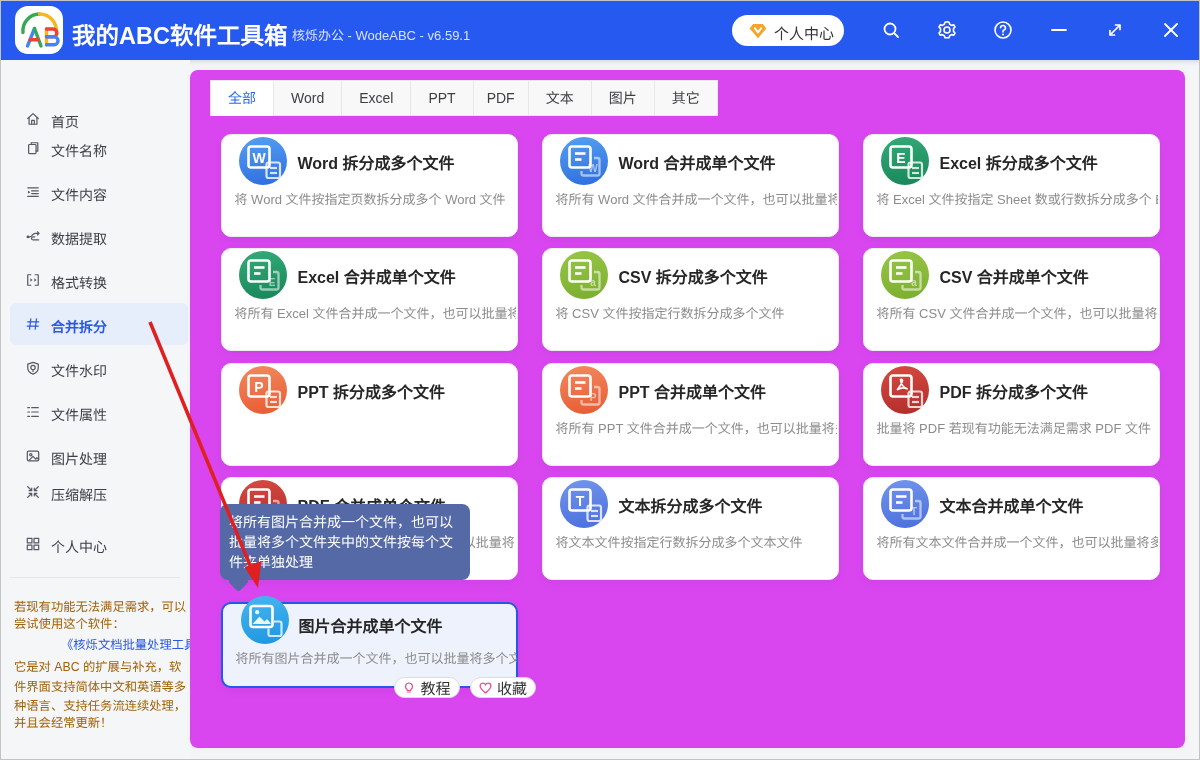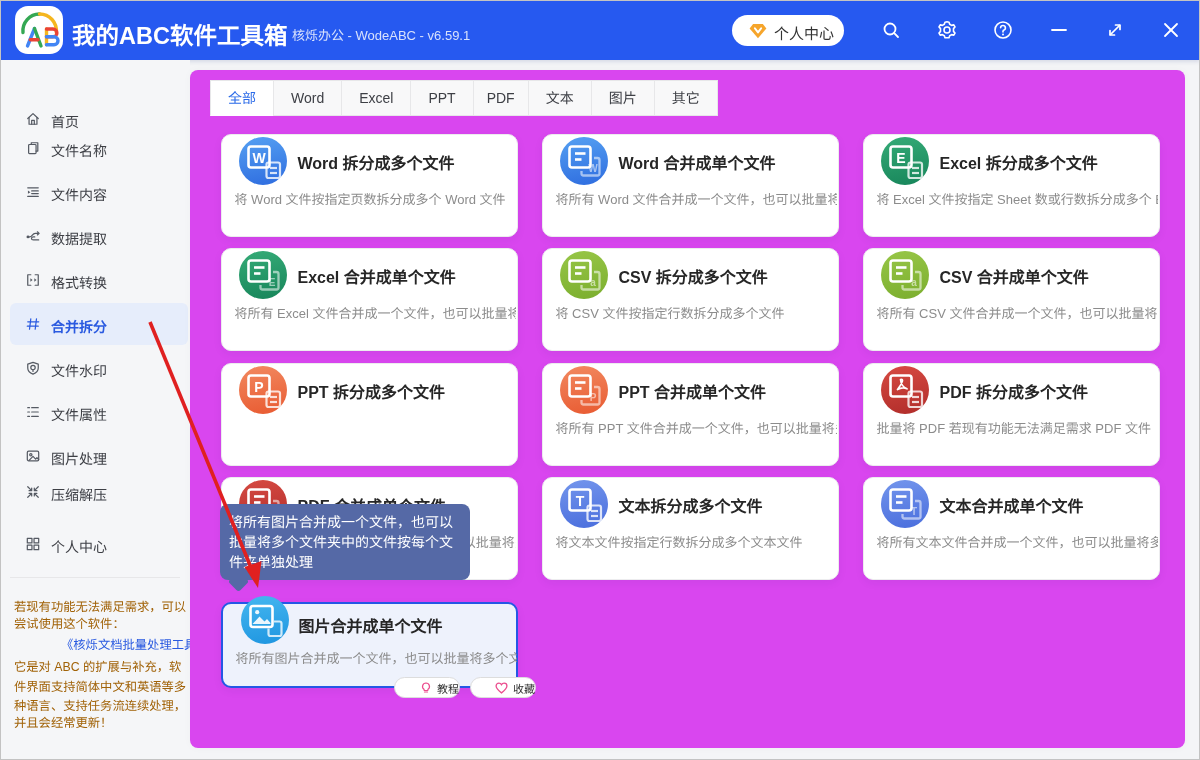--- a/index.html
+++ b/index.html
@@ -54,21 +54,21 @@
   .g-ppt { background:linear-gradient(170deg,#f28960 0%,#e85a31 100%); }
   .g-pdf { background:linear-gradient(170deg,#d64a42 0%,#b12d2a 100%); }
   .g-txt { background:linear-gradient(170deg,#7395ec 0%,#4a6edd 100%); }
   .g-img { background:linear-gradient(170deg,#45b7f0 0%,#1e95e0 100%); }
 
   
   .tip { position:absolute; left:220px; top:504px; width:250px; height:76px; background:#5569a6; border-radius:8px; z-index:30; color:#fff; font-size:14px; line-height:20px; padding:8px 9px; }
   .tipTail { position:absolute; left:231px; top:574px; width:15px; height:15px; background:#5569a6; transform:rotate(45deg); border-radius:3px; z-index:29; }
 
   
-  .apill { position:absolute; height:21px; background:#fff; border:1px solid #ddd; border-radius:11px; z-index:40; font-size:11px; color:#333; display:flex; align-items:center; justify-content:flex-end; gap:5px; }
+  .apill { position:absolute; height:21px; background:#fff; border:1px solid #ddd; border-radius:11px; z-index:40; font-size:15px; color:#333; display:flex; align-items:center; justify-content:center; gap:5px; }
 
   .arrowSvg { position:absolute; left:0; top:0; z-index:50; pointer-events:none; }
 </style>
 </head>
 <body>
 <div style="position:absolute; left:0; top:0; width:1200px; height:760px; border:1px solid #c3c3c3; z-index:99; pointer-events:none;"></div>
 
 <div class="hdr">
   <div class="logo">
     <svg width="48" height="48" viewBox="0 0 48 48">

